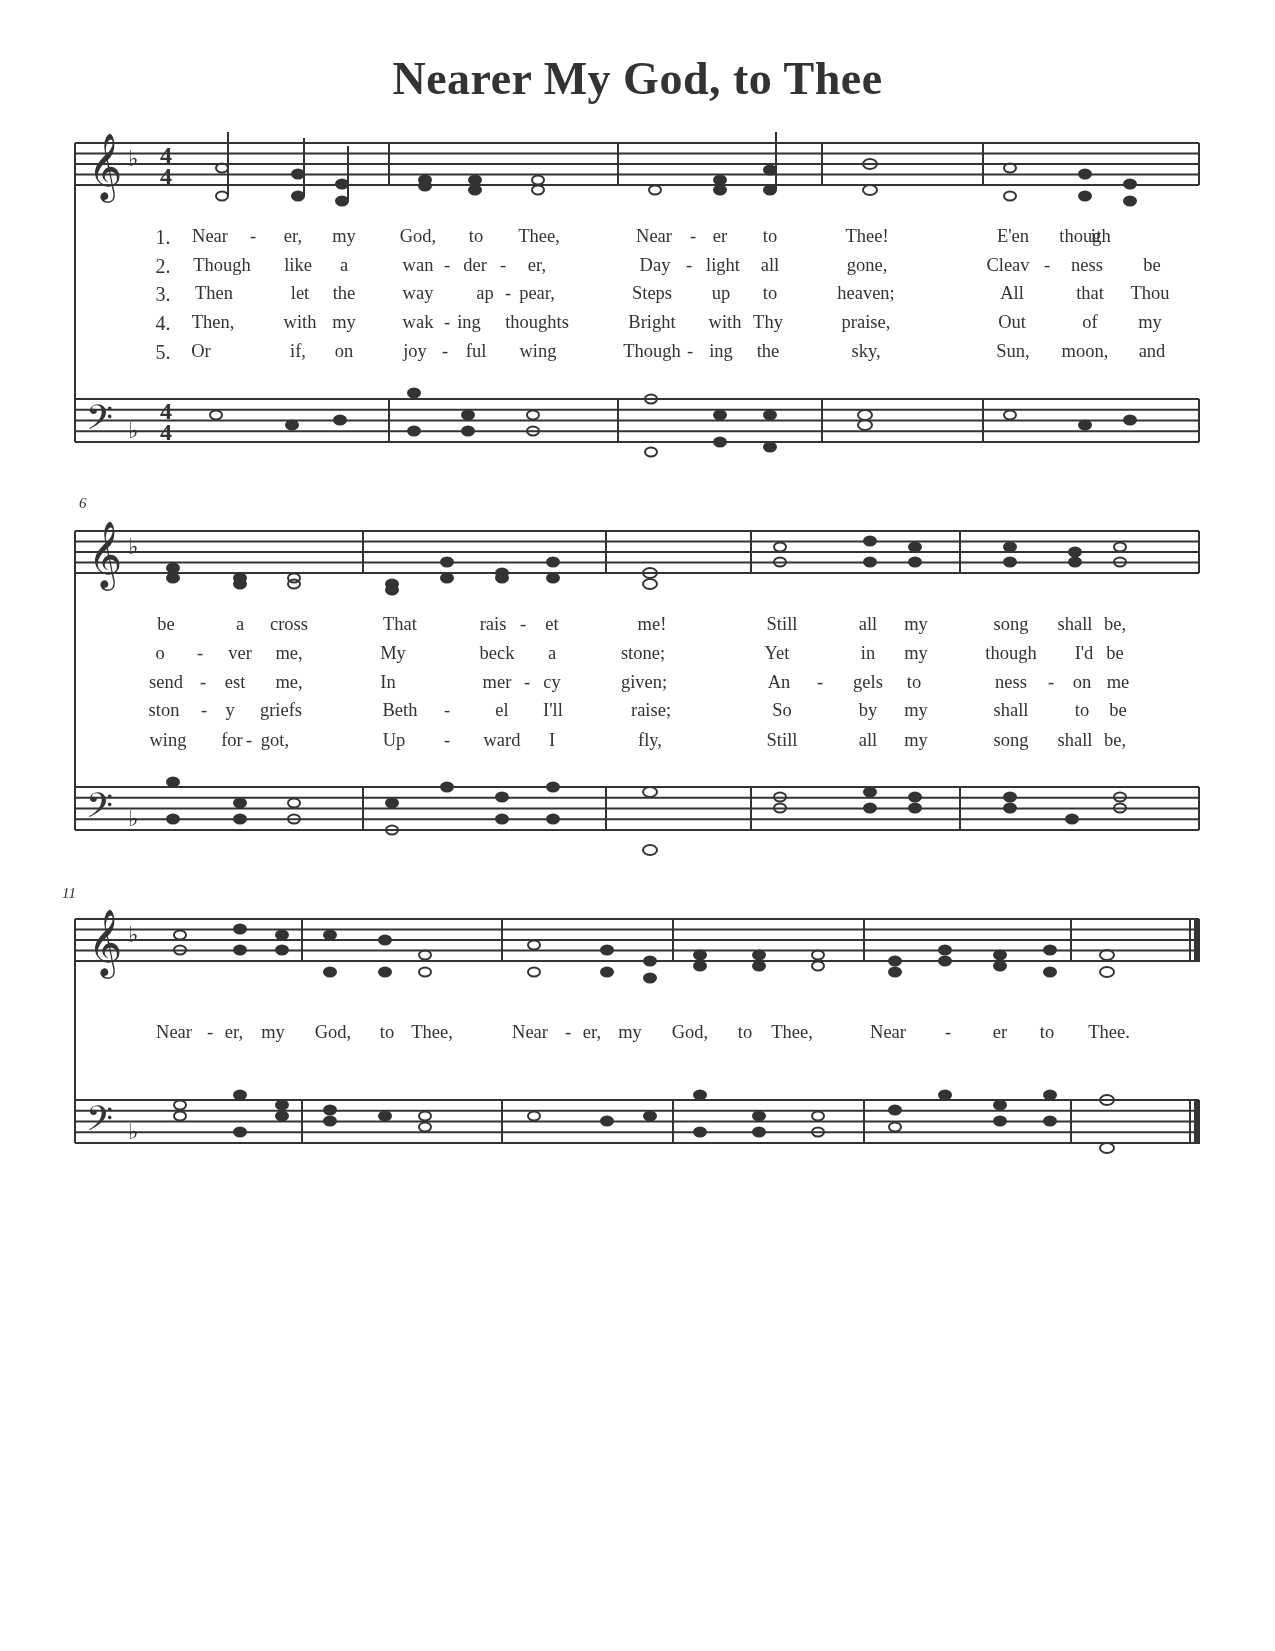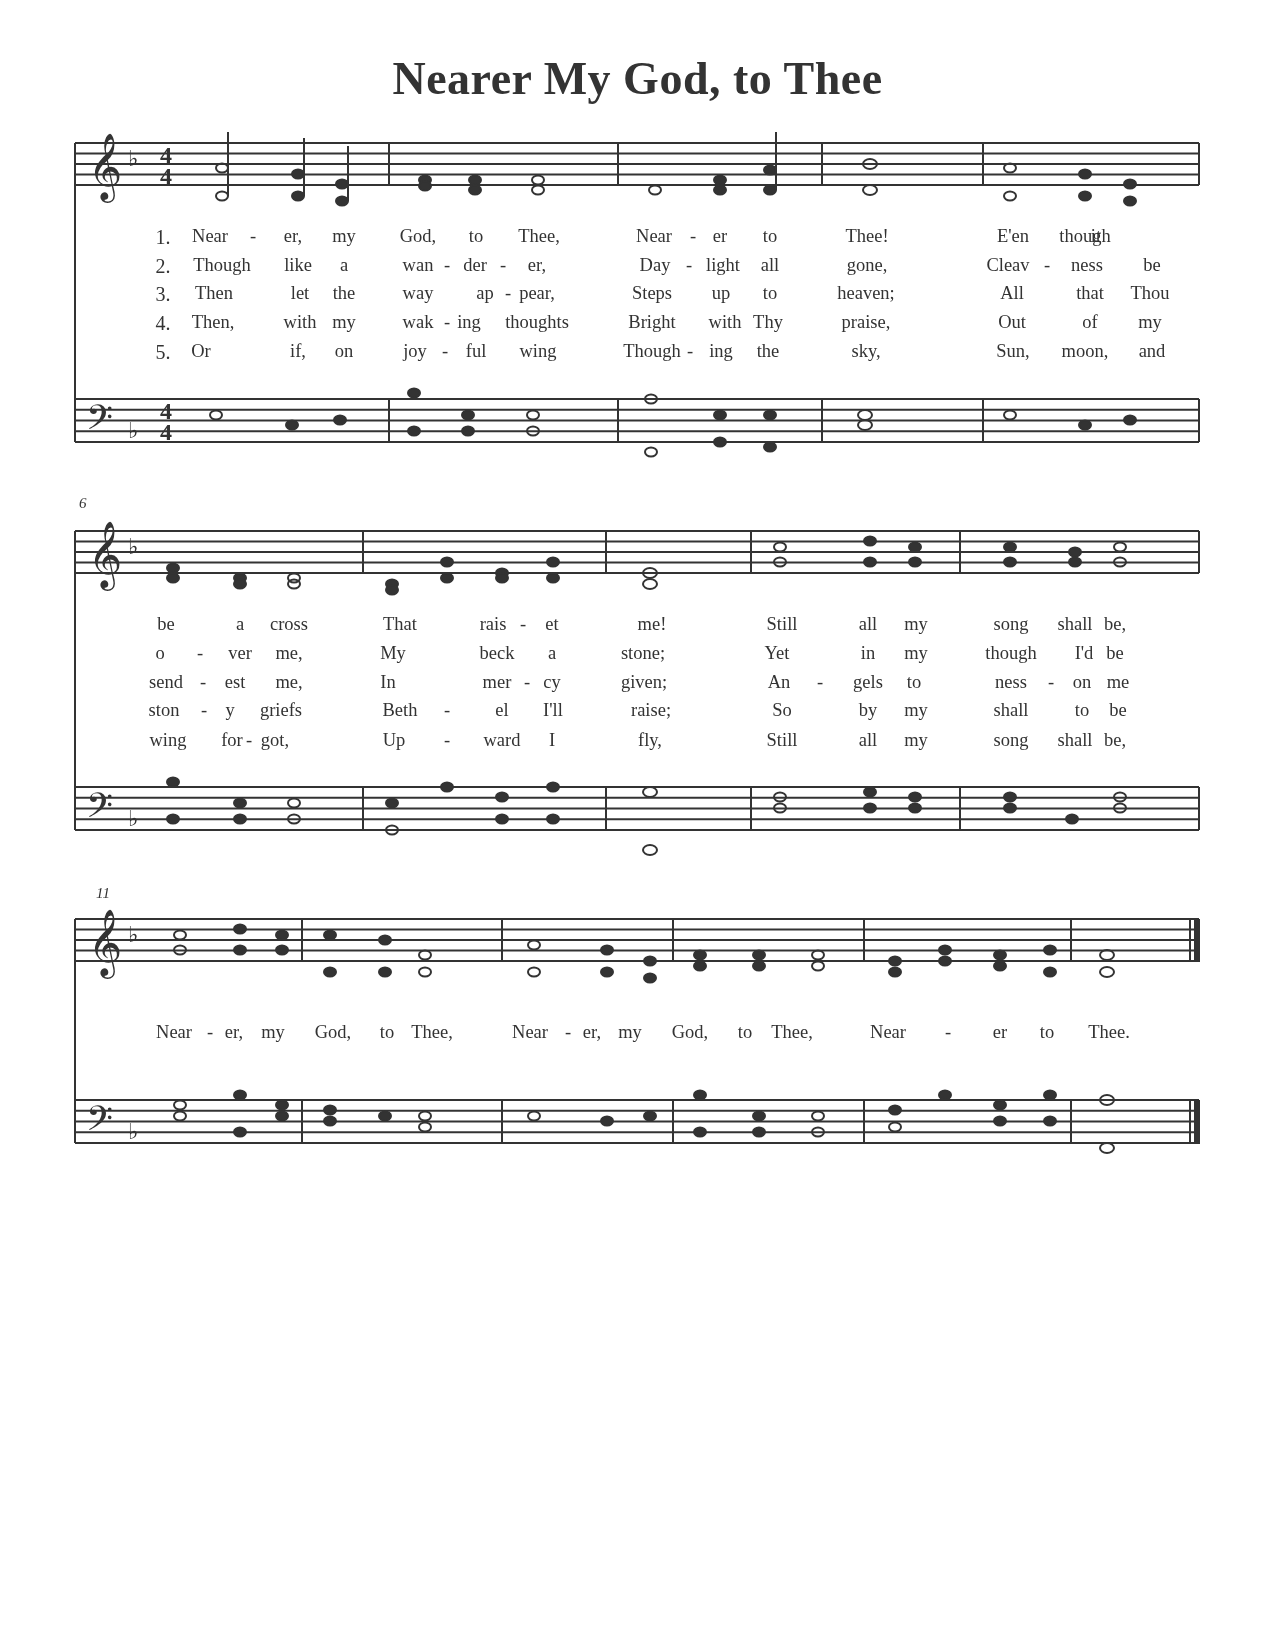--- a/index.html
+++ b/index.html
@@ -477,21 +477,21 @@
         <ellipse cx="895" cy="1127" rx="6" ry="4.5" fill="none"></ellipse>
       <ellipse cx="945" cy="1095" rx="6" ry="4.5"></ellipse>
       <ellipse cx="1000" cy="1105" rx="6" ry="4.5"></ellipse>
         <ellipse cx="1000" cy="1121" rx="6" ry="4.5"></ellipse>
       <ellipse cx="1050" cy="1095" rx="6" ry="4.5"></ellipse>
         <ellipse cx="1050" cy="1121" rx="6" ry="4.5"></ellipse>
       <ellipse cx="1107" cy="1100" rx="7" ry="5" fill="none"></ellipse>
         <ellipse cx="1107" cy="1148" rx="7" ry="5" fill="none"></ellipse>
     </g>
   </svg>
-  <div class="mnum" style="left:96px;top:885px;">11</div>
+  <div class="mnum" style="left:62px;top:885px;">11</div>
 
   <div class="lyr-row" style="top:1022px;">
     <span class="syl" style="left:174px">Near</span>
     <span class="syl" style="left:210px">-</span>
     <span class="syl" style="left:234px">er,</span>
     <span class="syl" style="left:273px">my</span>
     <span class="syl" style="left:333px">God,</span>
     <span class="syl" style="left:387px">to</span>
     <span class="syl" style="left:432px">Thee,</span>
     <span class="syl" style="left:530px">Near</span>

